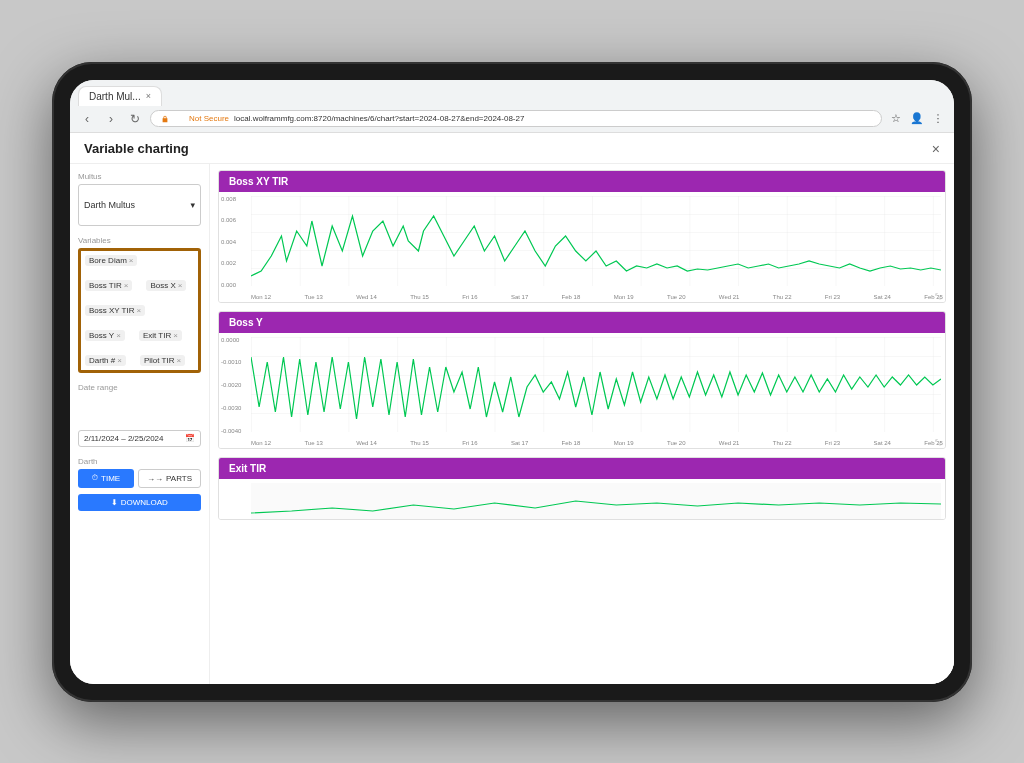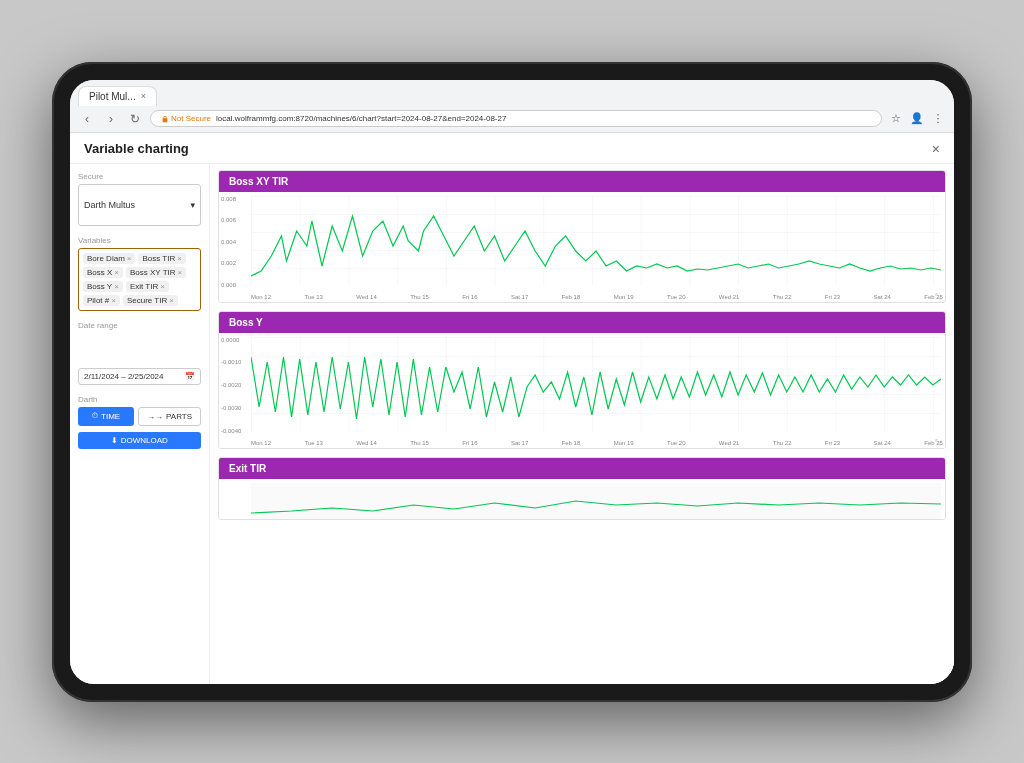--- a/index.html
+++ b/index.html
@@ -97,21 +97,21 @@
       display: flex;
       align-items: center;
       gap: 5px;
     }
 
     .not-secure {
       color: #e47911;
       font-size: 8px;
       display: flex;
       align-items: center;
-      gap: 2px;
+      gap: 20px;
     }
 
     .browser-actions {
       display: flex;
       gap: 5px;
       align-items: center;
     }
 
     .browser-action-btn {
       width: 16px;
@@ -187,22 +187,22 @@
       color: #333;
       background: #fff;
       display: flex;
       align-items: center;
       justify-content: space-between;
     }
 
     .variable-tags {
       display: flex;
       flex-wrap: wrap;
-      gap: 3px;
-      border: 1px solid #a16207;
+      gap: 14px;
+      border: 3px solid #a16207;
       border-radius: 3px;
       padding: 4px;
       background: #fff;
       min-height: 55px;
     }
 
     .tag {
       background: #f0f0f0;
       border-radius: 3px;
       padding: 1px 4px;
@@ -361,21 +361,21 @@
   </style>
 </head>
 <body>
 
 <div class="tablet-frame">
   <div class="tablet-screen">
 
     <div class="browser-chrome">
       <div class="browser-tabs">
         <div class="browser-tab">
-          <span>Pilot Mul...</span>
+          <span>Darth Mul...</span>
           <span class="tab-close">×</span>
         </div>
       </div>
       <div class="browser-toolbar">
         <div class="nav-btn">‹</div>
         <div class="nav-btn">›</div>
         <div class="nav-btn">↻</div>
         <div class="address-bar">
           <span class="not-secure">
             <svg width="8" height="8" viewBox="0 0 10 10">
@@ -397,21 +397,21 @@
       <div class="app-header">
         <span class="app-title">Variable charting</span>
         <span class="close-btn">×</span>
       </div>
 
       <div class="app-body">
 
         <div class="sidebar">
 
           <div class="sidebar-section">
-            <div class="sidebar-label">Secure</div>
+            <div class="sidebar-label">Multus</div>
             <div class="sidebar-select">
               <span>Darth Multus</span>
               <span>▾</span>
             </div>
           </div>
 
           <div class="sidebar-section">
             <div class="sidebar-label">Variables</div>
             <div class="variable-tags">
               <div class="tag">
@@ -432,25 +432,25 @@
               </div>
               <div class="tag">
                 <span>Boss Y</span>
                 <span class="tag-x">×</span>
               </div>
               <div class="tag">
                 <span>Exit TIR</span>
                 <span class="tag-x">×</span>
               </div>
               <div class="tag">
-                <span>Pilot #</span>
-                <span class="tag-x">×</span>
-              </div>
-              <div class="tag">
-                <span>Secure TIR</span>
+                <span>Darth #</span>
+                <span class="tag-x">×</span>
+              </div>
+              <div class="tag">
+                <span>Pilot TIR</span>
                 <span class="tag-x">×</span>
               </div>
             </div>
           </div>
 
           <div class="sidebar-section">
             <div class="sidebar-label">Date range</div>
             <div class="date-range-input">
               <span>2/11/2024 – 2/25/2024</span>
               <span>📅</span>

